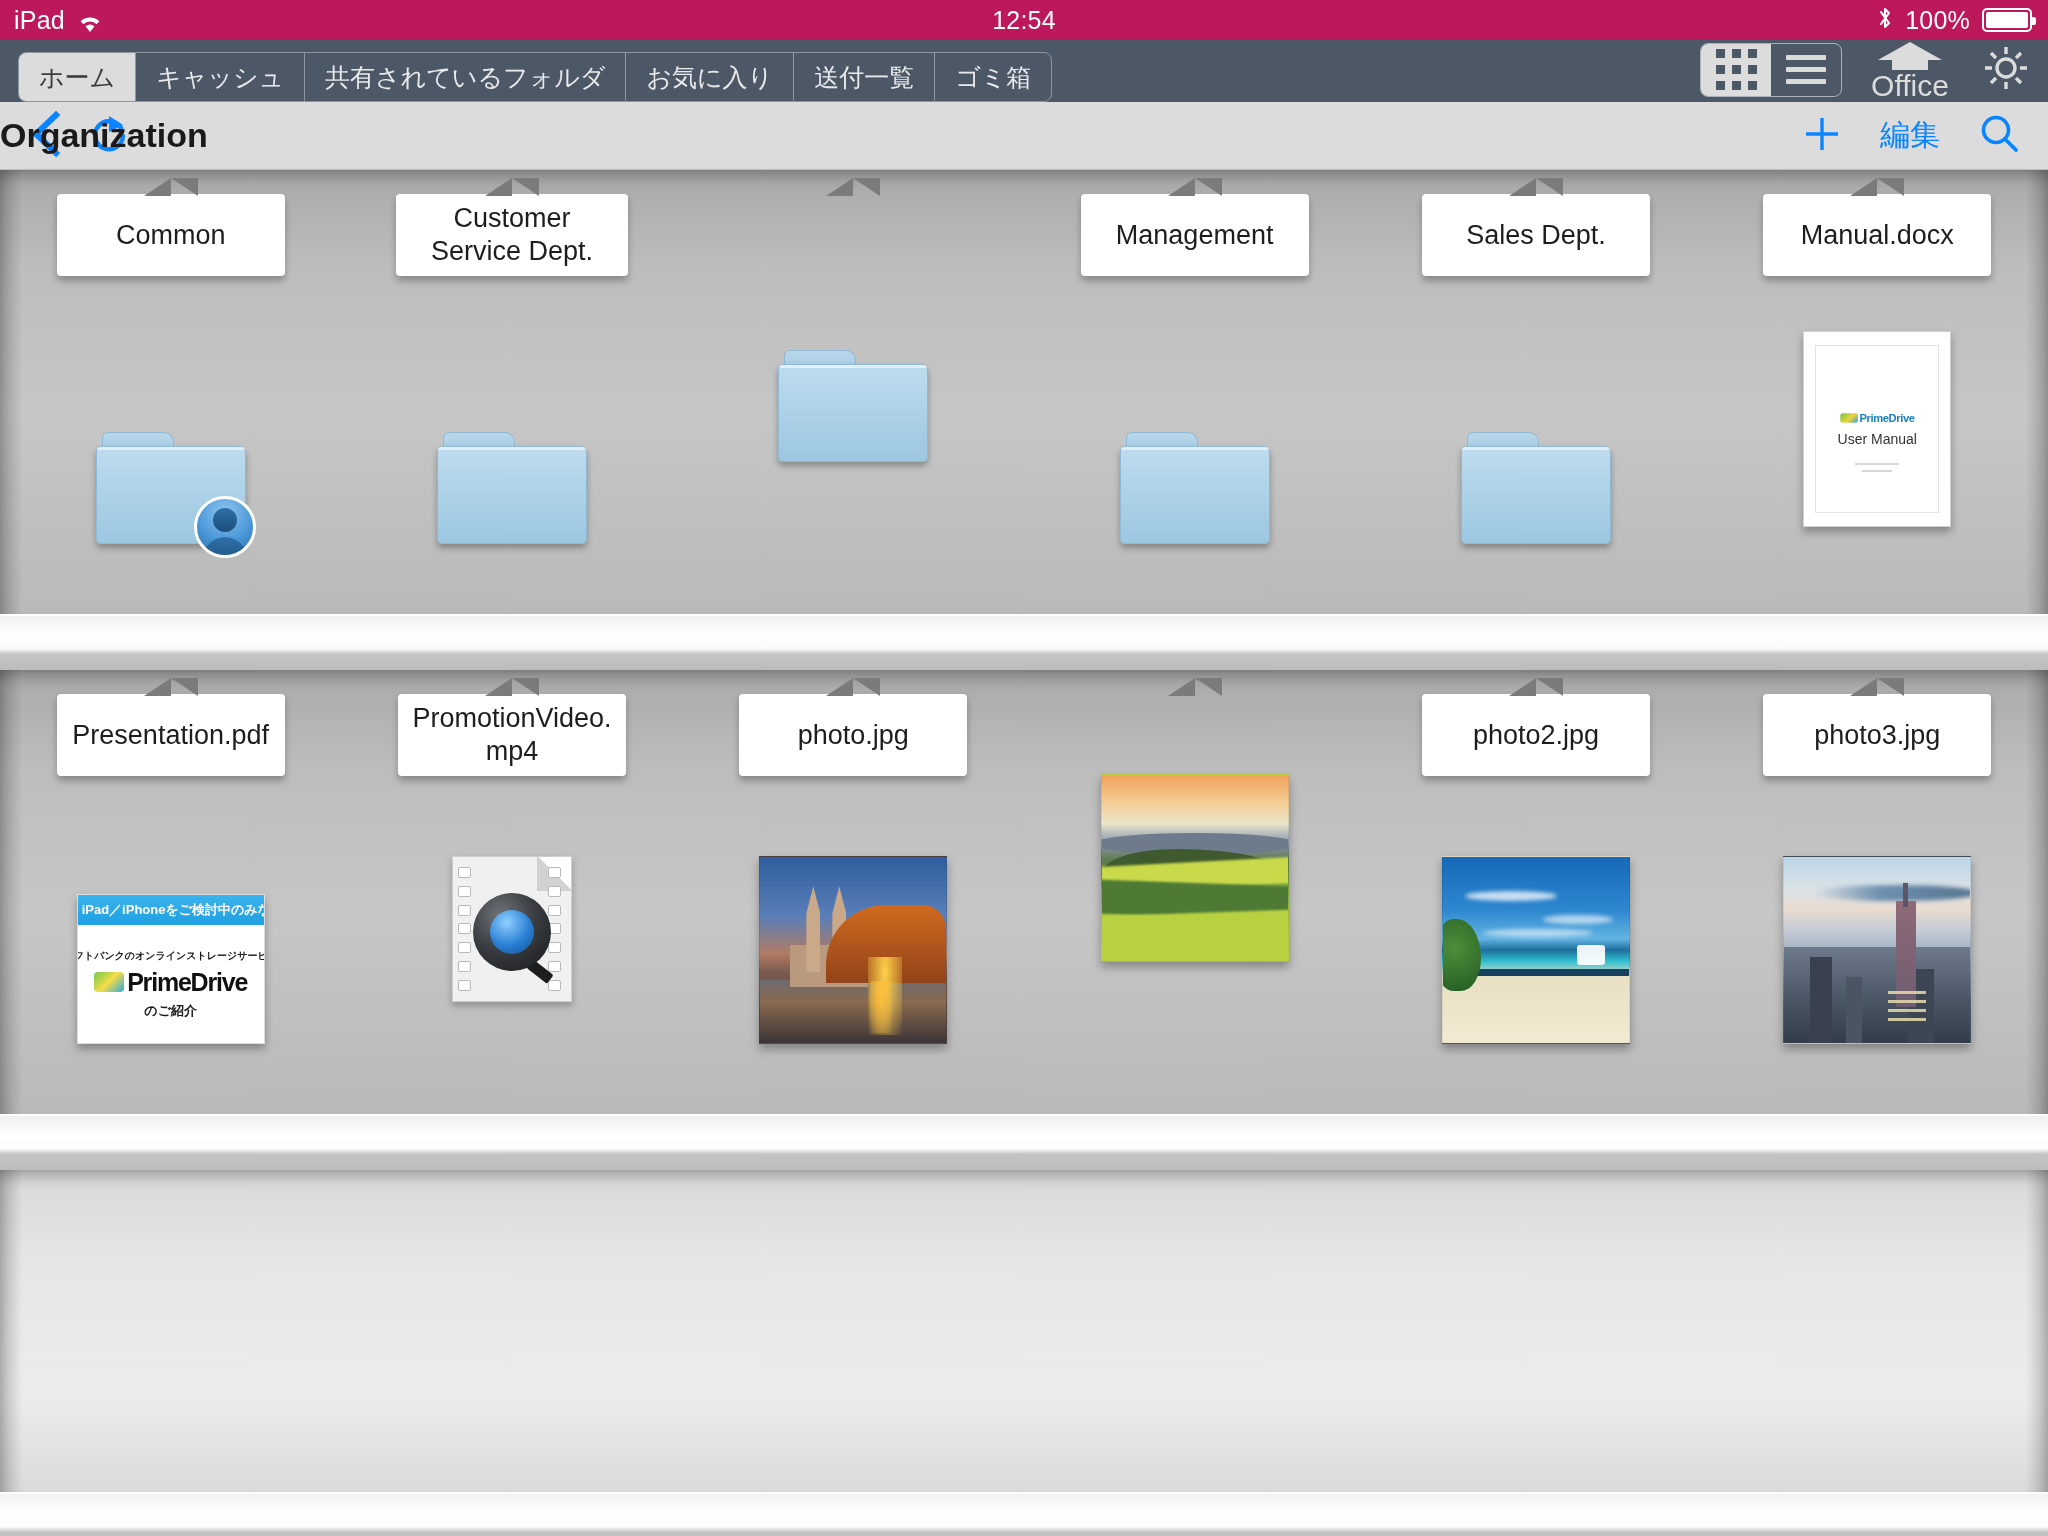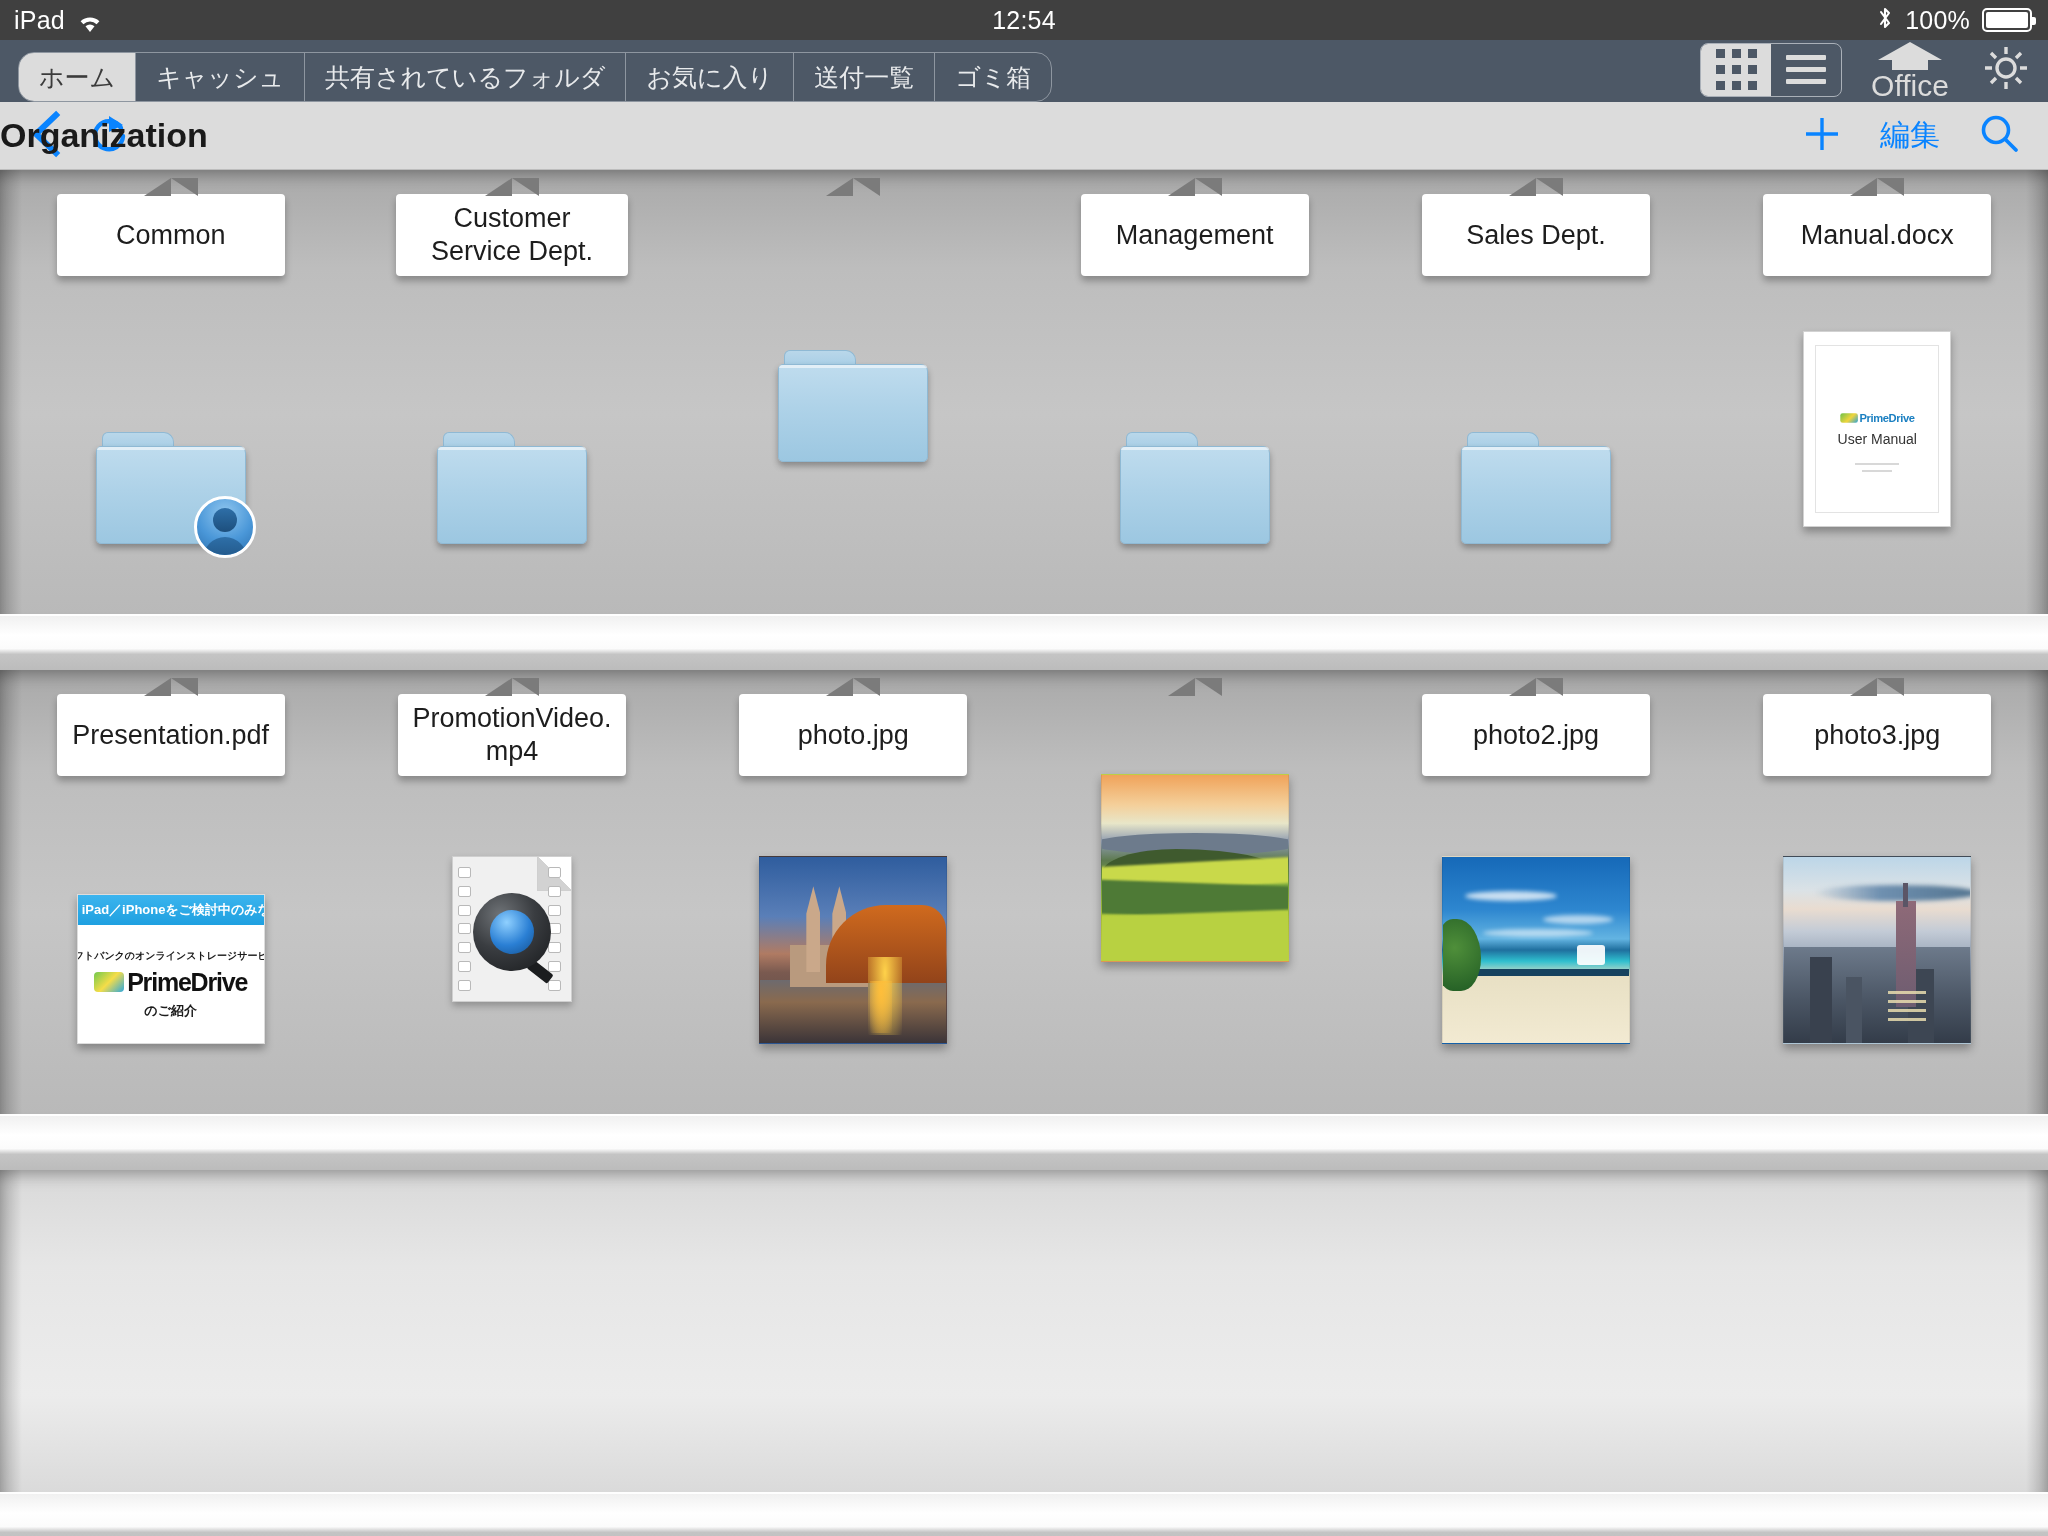--- a/index.html
+++ b/index.html
@@ -5,21 +5,21 @@
   * { box-sizing: border-box; margin: 0; padding: 0; }
   html, body {
     width: 2048px; height: 1536px;
     background: #c9c9c9;
     font-family: "Liberation Sans", sans-serif;
     overflow: hidden;
   }
 
   
   .statusbar {
-    height: 40px; background: #404040; color: #fff;
+    height: 40px; background: #be185d; color: #fff;
     display: flex; align-items: center; position: relative;
     font-size: 25px; letter-spacing: 0.2px;
   }
   .sb-left { display: flex; align-items: center; gap: 12px; padding-left: 14px; }
   .sb-center {
     position: absolute; left: 0; right: 0; text-align: center;
     font-size: 25px; font-weight: 400; pointer-events: none;
   }
   .sb-right {
     margin-left: auto; display: flex; align-items: center;
@@ -44,21 +44,21 @@
     position: relative;
   }
   .tabgroup { display: flex; align-items: stretch; height: 50px; }
   .tab {
     display: flex; align-items: center; justify-content: center;
     padding: 0 20px; color: #e8eaec; font-size: 25px;
     border-left: 1px solid #8e96a0;
     background: transparent; white-space: nowrap;
   }
   .tab:first-child { border-left: none; }
-  .tabgroup { border: 1px solid #8e96a0; border-radius: 16px; overflow: hidden; }
+  .tabgroup { border: 1px solid #8e96a0; border-radius: 8px; overflow: hidden; }
   .tab.active { background: #dcdcdc; color: #3b3b3b; }
 
   .tb-right {
     margin-left: auto; display: flex; align-items: center; gap: 22px;
     padding-bottom: 2px;
   }
   .viewtoggle {
     display: flex; height: 54px; border: 1px solid #aab0b8;
     border-radius: 8px; overflow: hidden;
   }

